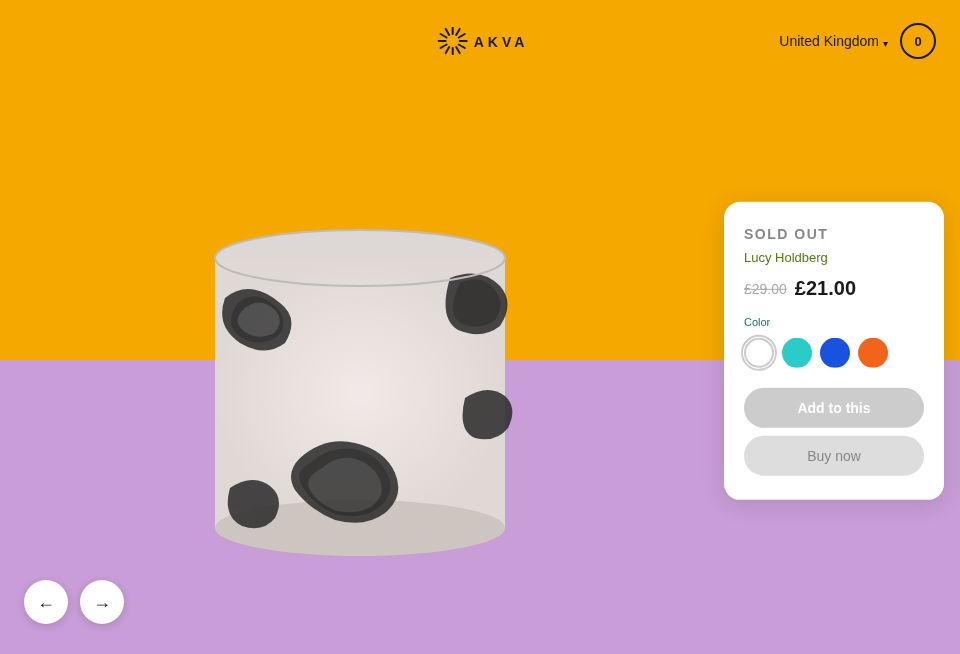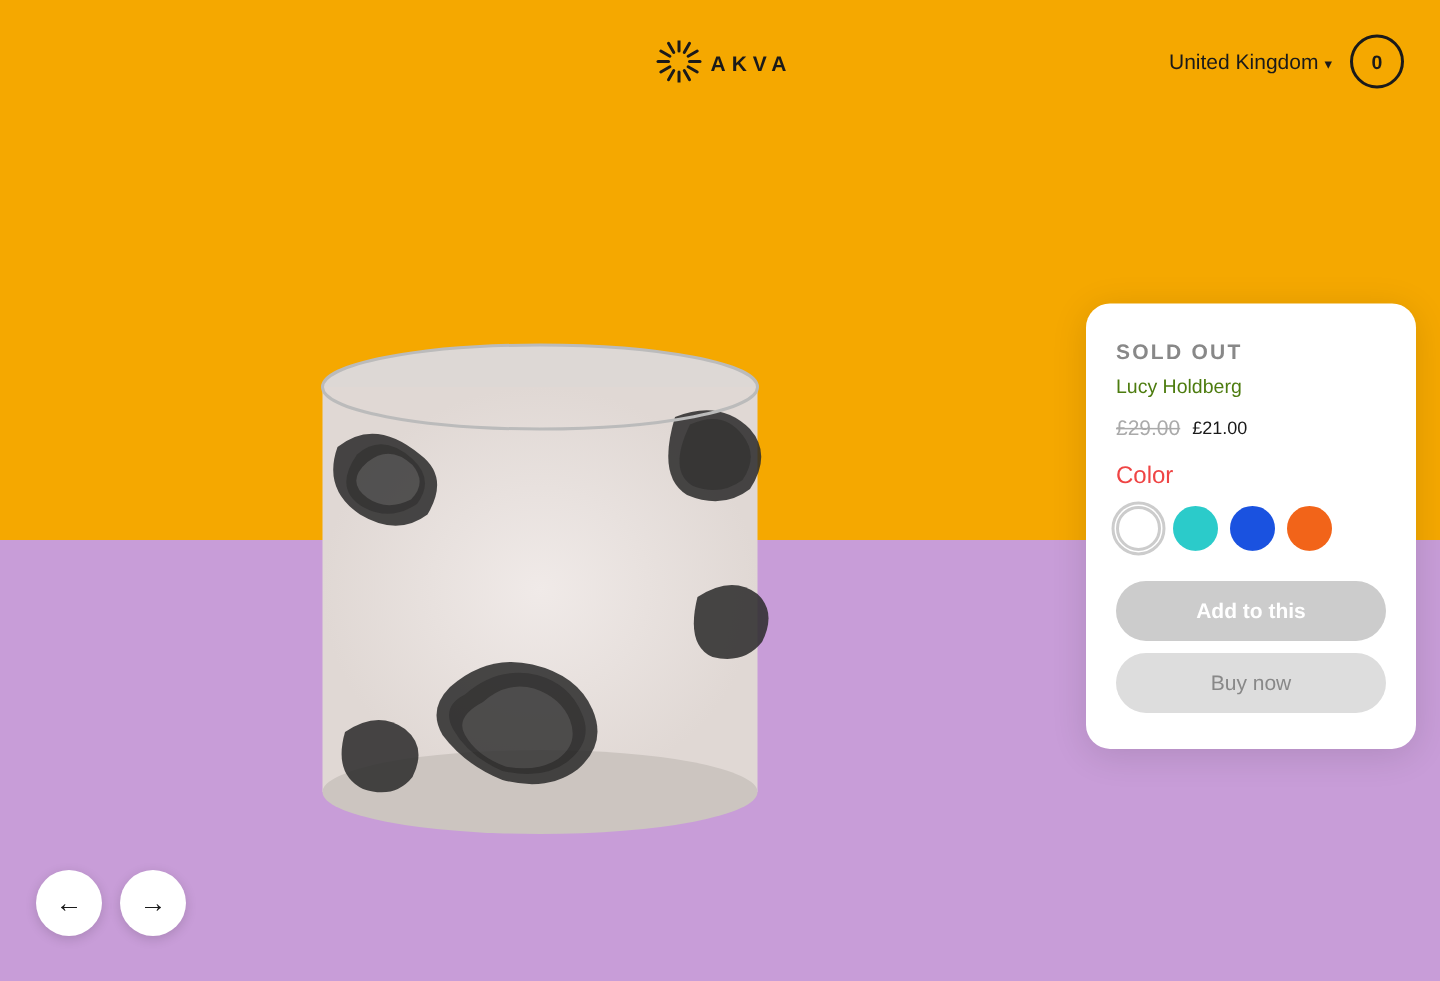--- a/index.html
+++ b/index.html
@@ -191,27 +191,27 @@
       align-items: center;
       gap: 8px;
       margin-bottom: 16px;
     }
     .price-old {
       font-size: 14px;
       color: #aaa;
       text-decoration: line-through;
     }
     .price-new {
-      font-size: 12px;
-      font-weight: 400;
+      font-size: 20px;
+      font-weight: 700;
       color: #1a1a1a;
     }
     .color-label {
-      font-size: 16px;
-      color: #ef4444;
+      font-size: 11px;
+      color: #0f766e;
       margin-bottom: 10px;
     }
     .color-options {
       display: flex;
       gap: 8px;
       margin-bottom: 20px;
     }
     .color-swatch {
       width: 30px;
       height: 30px;

